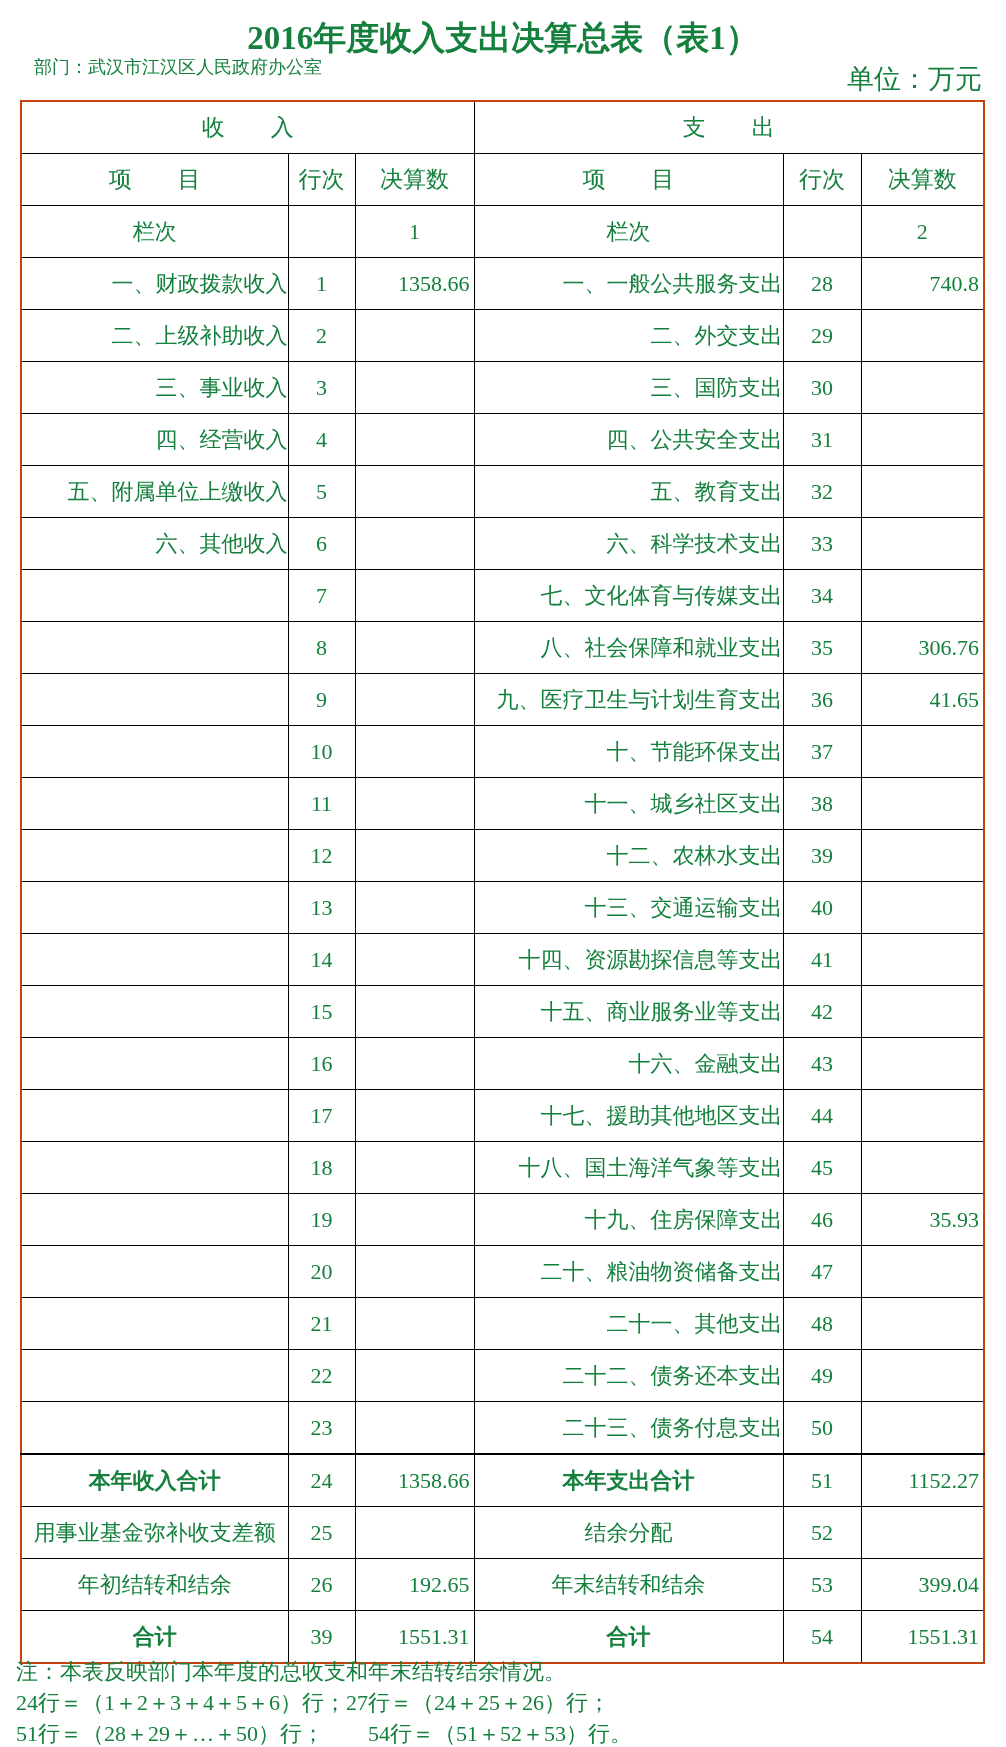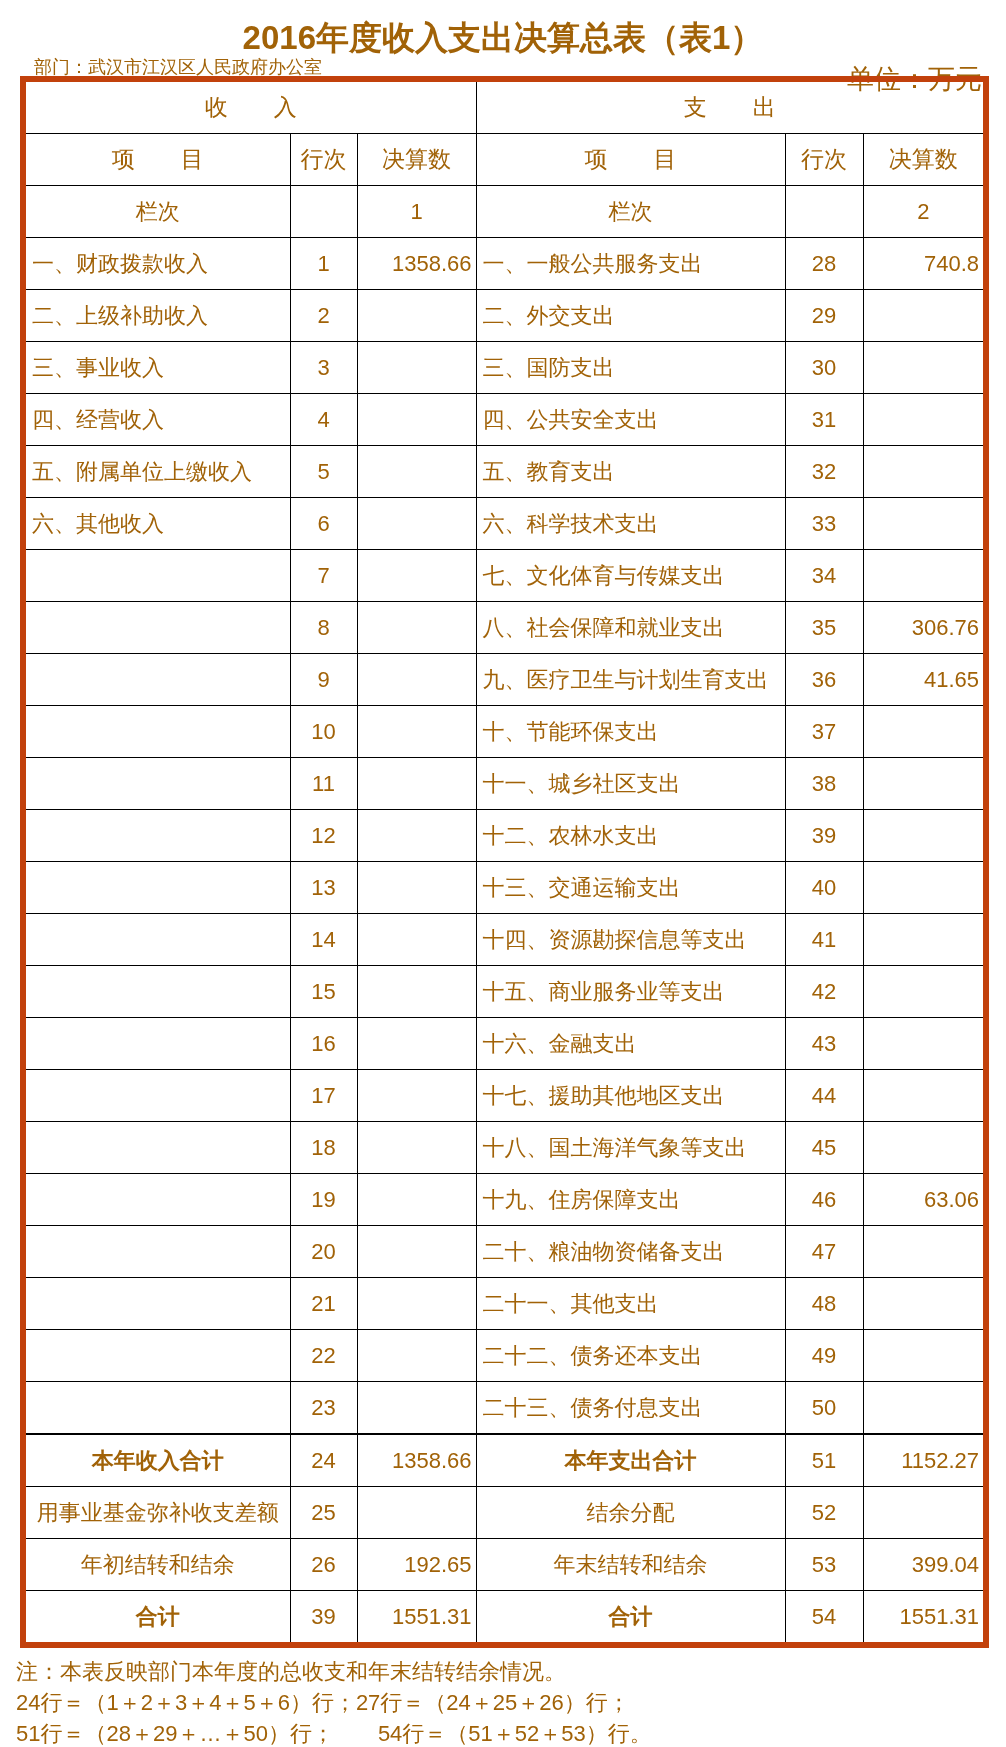--- a/index.html
+++ b/index.html
@@ -1,22 +1,22 @@
 <!DOCTYPE html>
 <html><head>
 <meta charset="utf-8">
 <style>
   html, body { margin: 0; padding: 0; background: #ffffff; }
   .page {
     position: relative;
     width: 1006px;
     height: 1747px;
     background: #ffffff;
-    color: #a16207;
-    font-family: Liberation Sans, sans-serif;
+    color: #15803d;
+    font-family: Liberation Serif, serif;
     overflow: hidden;
   }
   .title {
     position: absolute;
     top: 16px; left: 0; right: 0;
     text-align: center;
     font-size: 33px;
     font-weight: bold;
     line-height: 44px;
     white-space: nowrap;
@@ -28,41 +28,41 @@
     white-space: nowrap;
   }
   .unit {
     position: absolute;
     right: 24px; top: 61px;
     font-size: 27px;
     white-space: nowrap;
   }
   table.grid {
     position: absolute;
-    left: 20px; top: 76px;
+    left: 20px; top: 100px;
     width: 965px;
     border-collapse: collapse;
     table-layout: fixed;
-    border: 6px solid #c2410c;
+    border: 2px solid #c2410c;
   }
   .grid th, .grid td {
     border: 1px solid #000;
     height: 51px;
     padding: 0;
     overflow: hidden;
     white-space: nowrap;
     vertical-align: middle;
   }
   .grid th {
     font-weight: normal;
     font-size: 23px;
     text-align: center;
   }
   .grid td { font-size: 22px; }
-  td.c-item { text-align: left; padding-left: 6px; }
+  td.c-item { text-align: right; padding-left: 6px; }
   td.c-line { text-align: center; }
   td.c-amt  { text-align: right; padding-right: 4px; }
   tr.r-colindex td.c-item,
   tr.r-summary td.c-item,
   tr.r-total td.c-item { text-align: center; padding-left: 0; }
   tr.r-colindex td.c-amt { text-align: center; padding-right: 0; }
   tr.r-total td.c-item { font-weight: bold; }
   tr.r-thick td { border-top: 2px solid #000; }
   .notes {
     position: absolute;
@@ -257,21 +257,21 @@
           <td class="c-item">十八、国土海洋气象等支出</td>
           <td class="c-line">45</td>
           <td class="c-amt"></td>
         </tr>
         <tr class="r-item">
           <td class="c-item"></td>
           <td class="c-line">19</td>
           <td class="c-amt"></td>
           <td class="c-item">十九、住房保障支出</td>
           <td class="c-line">46</td>
-          <td class="c-amt">63.06</td>
+          <td class="c-amt">35.93</td>
         </tr>
         <tr class="r-item">
           <td class="c-item"></td>
           <td class="c-line">20</td>
           <td class="c-amt"></td>
           <td class="c-item">二十、粮油物资储备支出</td>
           <td class="c-line">47</td>
           <td class="c-amt"></td>
         </tr>
         <tr class="r-item">

